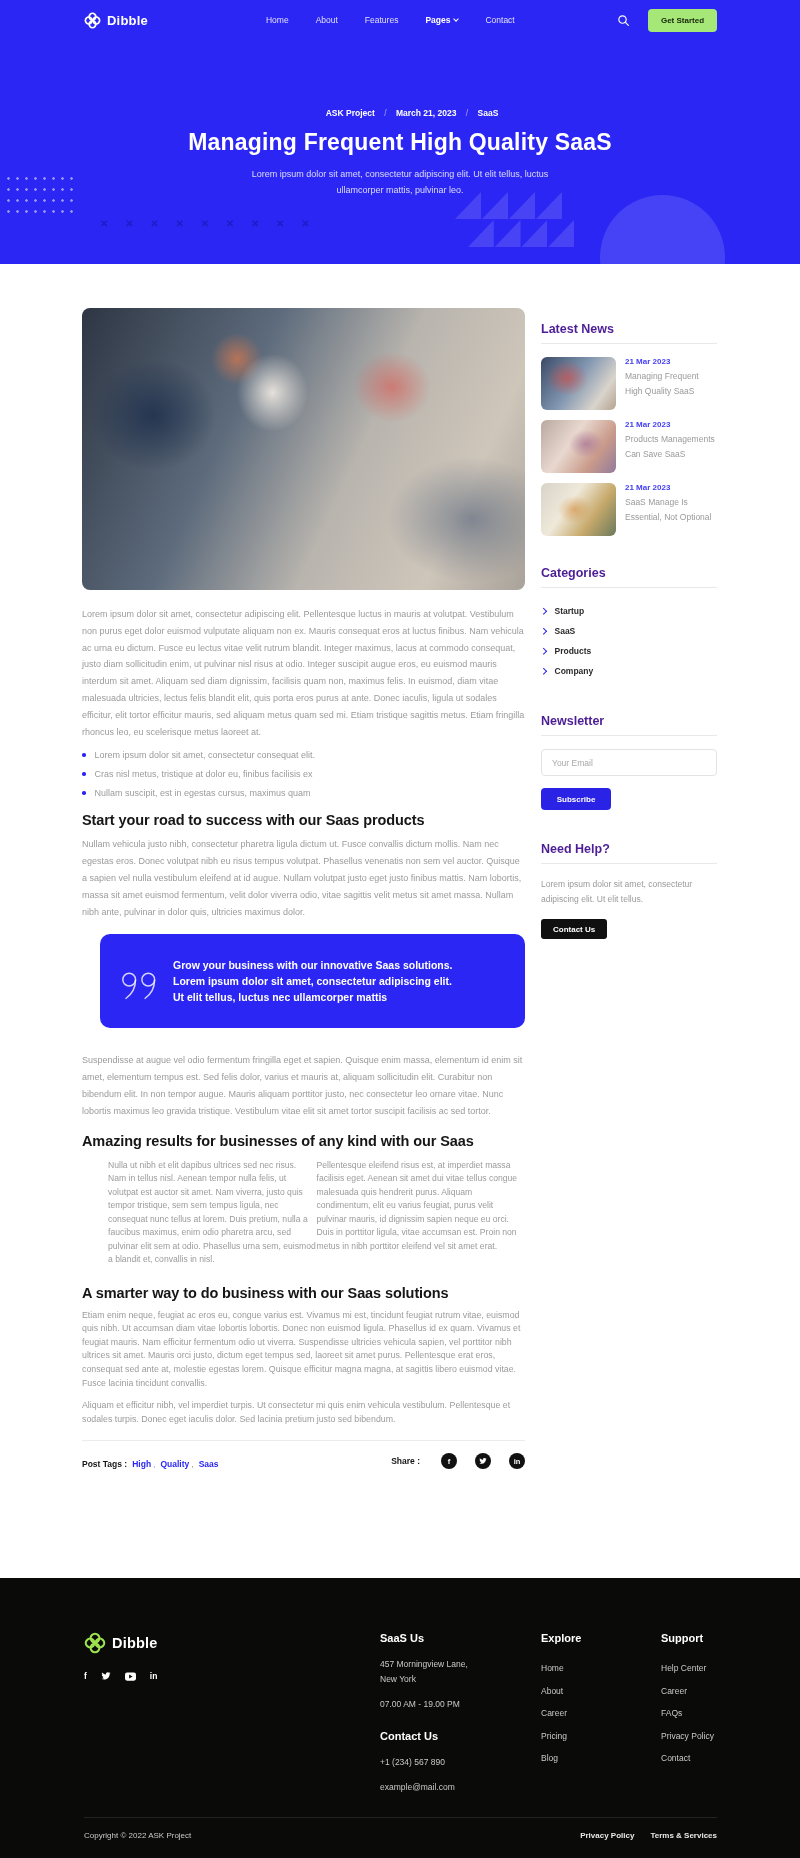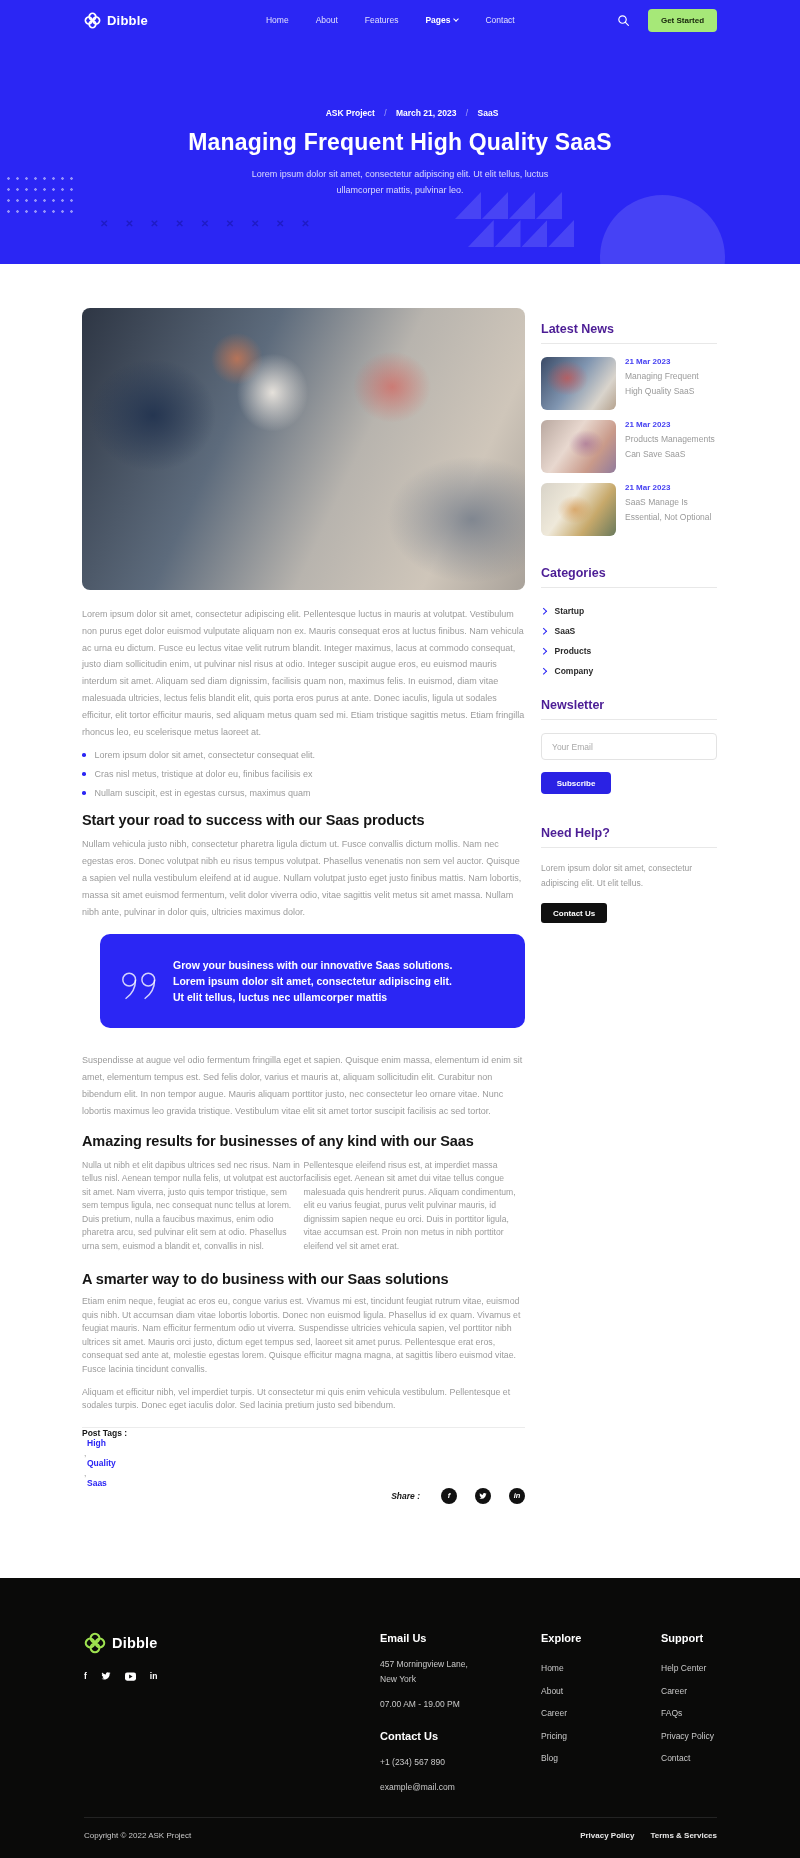--- a/index.html
+++ b/index.html
@@ -48,48 +48,48 @@
   .bullets { list-style:none; margin-top:10px; }
   .bullets li { font-size:9px; color:#9b9b9b; line-height:11px; margin-bottom:8px; }
   .bullets li::before { content:""; display:inline-block; width:3.5px; height:3.5px; border-radius:50%; background:#2b26f4; margin-right:9px; vertical-align:1.5px; }
   article h2 { font-size:14.5px; color:#161616; letter-spacing:-.1px; margin-top:13px; }
   article h2.mt18 { margin-top:18px; }
   article p.after-h { margin-top:8px; }
   article p.tight { font-size:8.8px; line-height:13.6px; }
   .quote { margin:14px 0 0 18px; background:#2b26f4; border-radius:10px; padding:23px 70px 23px 73px; position:relative; }
   .quote p { color:#fff; font-size:10.5px; font-weight:bold; line-height:16px; }
   .qmark { position:absolute; left:21px; top:36px; }
-  .cols { display:flex; margin-top:10px; }
+  .cols { display:flex; margin-top:10px;margin-left:26px; }
   .cols p { flex:1; font-size:8.6px; line-height:13.5px; color:#9b9b9b; }
   article hr { border:none; border-top:1px solid #ececec; margin-top:14px; }
-  .tagsrow { display:flex; align-items:flex-start; font-size:8.5px;flex-direction:column; }
+  .tagsrow { display:flex; align-items:flex-end; margin-top:12px; font-size:8.5px; }
   .tlabel { color:#161616; font-weight:bold; }
   .tag { color:#2b26f4; font-weight:bold; text-decoration:none; margin-left:5px; }
   .comma { color:#9b9b9b; margin-left:2px; }
-  .share { margin-left:auto; display:flex; align-items:center; gap:18px;font-style:italic; }
+  .share { margin-left:auto; display:flex; align-items:center; gap:18px; }
   .share-label { color:#161616; font-weight:bold; margin-right:3px; }
   .circle { width:16px; height:16px; border-radius:50%; background:#111; color:#fff; font-size:7.5px; font-weight:bold; display:flex; align-items:center; justify-content:center; cursor:pointer; }
 
   
   aside { width:176px; margin-top:58px; }
   aside h3 { font-size:12.5px; color:#4c1d95; }
   .side-hr { border:none; border-top:1px solid #e8e8e8; margin:7px 0 13px; }
   .news { display:flex; margin-bottom:10px; }
   .thumb { width:75px; height:53px; border-radius:6px; flex:none; margin-right:9px; }
   .t1 { background:radial-gradient(30px 25px at 35% 40%, rgba(220,70,60,.6), transparent 70%), linear-gradient(125deg,#3a4a66,#8095b0 45%,#d9d4cc 78%,#b5a28e); }
   .t2 { background:radial-gradient(25px 20px at 60% 45%, rgba(150,90,140,.55), transparent 70%), linear-gradient(125deg,#b9a8a0,#e8d8cf 40%,#c99a8a 72%,#927b9c); }
   .t3 { background:radial-gradient(25px 20px at 45% 50%, rgba(210,140,60,.6), transparent 70%), linear-gradient(125deg,#d8d3c8,#efe9da 38%,#c7a96b 68%,#6a7a5c); }
   .ndate { font-size:8px; font-weight:bold; color:#4540f2; }
   .ntitle { font-size:8.5px; line-height:15px; color:#9a9a9a; margin-top:3px; }
   .cat-head { margin-top:30px; }
   .cats { list-style:none; }
   .cats li { display:flex; align-items:center; height:20px; cursor:pointer; }
   .chev { width:4.5px; height:4.5px; border:solid #2b26f4; border-width:0 1.6px 1.6px 0; transform:rotate(-45deg); margin-right:9px; }
   .cats a { font-size:8.5px; color:#2b2b2b; font-weight:bold; text-decoration:none; }
-  .nl-head { margin-top:17px; }
+  .nl-head { margin-top:33px; }
   .email { width:100%; height:27px; border:1px solid #e3e3e3; border-radius:4px; padding:8px 10px; font-family:inherit; font-size:8.5px; color:#555; outline:none; }
   .email::placeholder { color:#a8a8a8; }
   .subscribe { margin-top:12px; width:70px; height:22px; background:#2a22e4; color:#fff; border:none; border-radius:4px; font-family:inherit; font-size:8px; font-weight:bold; cursor:pointer; }
   .help-head { margin-top:32px; }
   .help-text { font-size:8.5px; line-height:15px; color:#9a9a9a; margin-top:12px; }
   .contact-btn { margin-top:12px; height:20px; padding:0 12px; background:#101010; color:#fff; border:none; border-radius:3px; font-family:inherit; font-size:8px; font-weight:bold; cursor:pointer; }
 
   
   footer { height:280px; background:#0a0a09; position:relative; padding:54px 83px 0 84px; }
   .fcols { display:flex; }
@@ -319,21 +319,21 @@
           <span>
             <svg width="11" height="9" viewBox="0 0 16 12">
                 <rect width="16" height="12" rx="3" fill="#fff"></rect>
                 <polygon points="6,3.2 11,6 6,8.8" fill="#0a0a09"></polygon>
               </svg>
           </span>
           <span>in</span>
         </div>
       </div>
       <div class="fvisit">
-        <h4>Email Us</h4>
+        <h4>SaaS Us</h4>
         <div class="fline mt13">457 Morningview Lane,</div>
         <div class="fline">New York</div>
         <div class="fline mt10">07.00 AM - 19.00 PM</div>
         <h4 class="mt18">Contact Us</h4>
         <div class="fline mt13">+1 (234) 567 890</div>
         <div class="fline mt10">example@mail.com</div>
       </div>
       <div class="fexplore">
         <h4>Explore</h4>
         <ul class="flinks">

